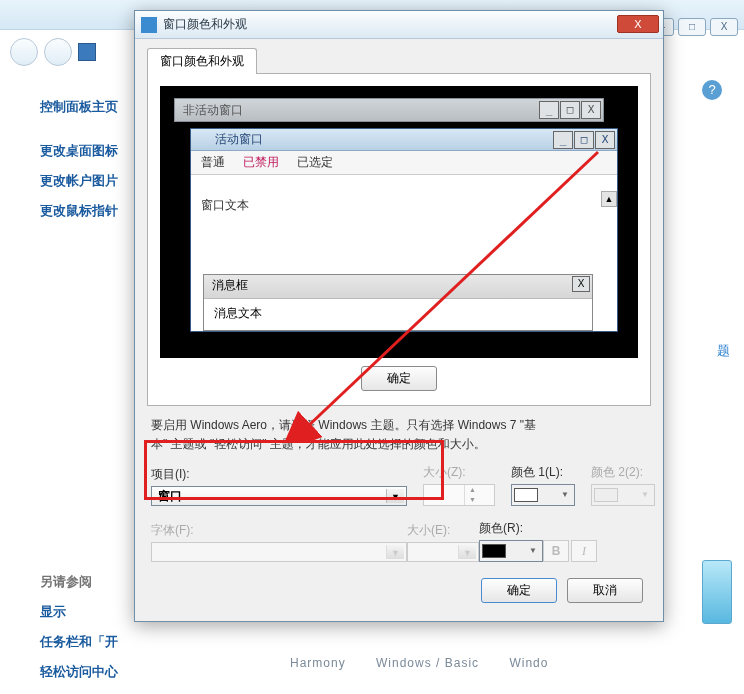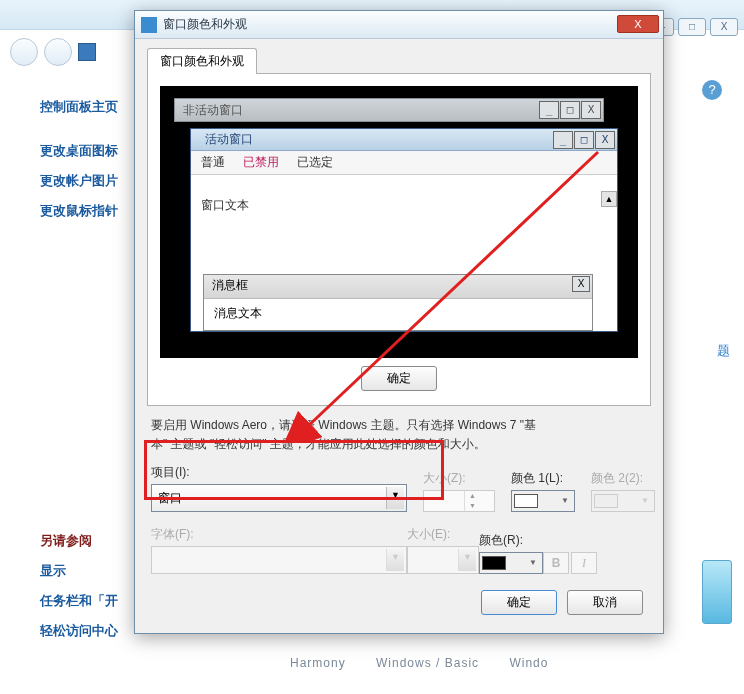--- a/index.html
+++ b/index.html
@@ -11,21 +11,21 @@
 .parent-controls { position: absolute; right: 6px; top: 18px; display: flex; gap: 4px; }
 .parent-controls .wbtn { width: 28px; height: 18px; border: 1px solid #8aa8c0; border-radius: 3px; background: #f0f6fa; font-size: 10px; line-height: 16px; text-align: center; color: #4a6a88; }
 .parent-toolbar { position: absolute; left: 10px; top: 38px; display: flex; align-items: center; gap: 6px; }
 .nav-circle { width: 28px; height: 28px; border: 1px solid #b8c8d8; border-radius: 50%; background: linear-gradient(#fafdff,#e0edf6); }
 .small-icon { width: 18px; height: 18px; background: #3a7abd; border: 1px solid #2a5a8d; }
 .help-icon { position: absolute; right: 22px; top: 80px; width: 20px; height: 20px; border-radius: 50%; background: #5a9fd4; color: #fff; text-align: center; line-height: 20px; font-size: 13px; }
 
 
 .sidebar { position: absolute; left: 40px; top: 92px; width: 100px; font-size: 13px; font-weight: bold; }
 .sidebar a { display: block; color: #1a5a9e; text-decoration: none; padding: 6px 0; }
-.seealso-title { color: #7f1d1d; padding: 6px 0; }
+.seealso-title { color: #737373; padding: 6px 0; margin-top: 41px; }
 
 
 .theme-names { position: absolute; left: 290px; bottom: 24px; font-size: 12px; color: #7a8a9a; letter-spacing: 1px; }
 .theme-names span { margin-right: 26px; }
 
 
 .dialog { position: absolute; left: 134px; top: 10px; width: 530px; background: #f0f0f0; border: 1px solid #6f8fa8; box-shadow: 0 4px 18px rgba(0,0,0,0.35); }
 .dlg-titlebar { height: 28px; background: linear-gradient(#fbfdff,#dce9f3); display: flex; align-items: center; padding: 0 6px; border-bottom: 1px solid #b8c8d8; position: relative; }
 .dlg-icon { width: 16px; height: 16px; background: #3a8bd0; margin-right: 6px; }
 .dlg-title { font-size: 12px; color: #2a3a48; }
@@ -42,21 +42,21 @@
 .preview { width: 478px; height: 272px; background: #000; position: relative; margin: 0 auto; }
 
 
 .inactive-win { position: absolute; left: 14px; top: 12px; width: 430px; height: 24px; }
 .inactive-title { background: linear-gradient(#cfd5d9,#b8bec2); height: 24px; display: flex; align-items: center; padding: 0 8px; font-size: 12px; color: #555; position: relative; border: 1px solid #8a9098; }
 .win-btns { position: absolute; right: 2px; top: 2px; display: flex; }
 .win-btns .wb { width: 20px; height: 18px; border: 1px solid #666; background: #e0e3e5; margin-left: 1px; font-size: 11px; line-height: 16px; text-align: center; font-family: monospace; }
 
 
 .active-win { position: absolute; left: 30px; top: 42px; width: 428px; background: #fff; border: 1px solid #3a5a88; }
-.active-title { background: linear-gradient(#d8e8f5,#b8d0e5); height: 22px; display: flex; align-items: center; padding: 0 14px; font-size: 12px; color: #2a4a78; position: relative; border-bottom: 1px solid #90a8c8; }
+.active-title { background: linear-gradient(#d8e8f5,#b8d0e5); height: 22px; display: flex; align-items: center; padding: 0 24px; font-size: 12px; color: #2a4a78; position: relative; border-bottom: 1px solid #90a8c8; }
 .menubar { display: flex; gap: 18px; padding: 3px 10px; font-size: 12px; color: #333; background: #f6f6f6; border-bottom: 1px solid #ccc; }
 .menubar .disabled { color: #be185d; }
 .content-area { position: relative; height: 140px; background: #fff; margin-top: 16px; }
 .content-text { padding: 6px 10px; font-size: 12px; color: #333; }
 .scroll-up { position: absolute; right: 0; top: 0; width: 16px; height: 16px; background: #e4e4e4; border: 1px solid #aaa; font-size: 9px; text-align: center; line-height: 14px; }
 
 
 .msgbox { position: absolute; left: 12px; bottom: 0; width: 390px; background: #fff; border: 1px solid #888; }
 .msgbox-title { background: linear-gradient(#e8e8e8,#d6d6d6); height: 24px; padding: 0 8px; font-size: 12px; line-height: 20px; position: relative; border-bottom: 1px solid #bbb; }
 .msgbox-title .wb { position: absolute; right: 2px; top: 1px; }
@@ -66,21 +66,21 @@
 .preview-ok-row { text-align: center; padding: 8px 0 14px; }
 .btn { display: inline-block; min-width: 76px; padding: 3px 14px; background: linear-gradient(#fefefe,#e6e6e6); border: 1px solid #8a8a8a; border-radius: 3px; font-size: 12px; text-align: center; }
 
 
 .desc { font-size: 12px; color: #333; padding: 10px 4px 4px; line-height: 1.6; }
 
 
 .form-grid { display: grid; grid-template-columns: 256px 72px 64px 64px; gap: 16px; padding: 6px 4px 0; align-items: end; font-size: 12px; }
 .form-label { color: #333; padding-bottom: 3px; }
 .form-label.dis { color: #aaa; }
-.combo { height: 28px; border: 1px solid #7a8a9a; background: linear-gradient(#fff,#ececec); display: flex; align-items: center; padding: 0 6px; position: relative; font-size: 12px; }
+.combo { height: 20px; border: 1px solid #7a8a9a; background: linear-gradient(#fff,#ececec); display: flex; align-items: center; padding: 0 6px; position: relative; font-size: 12px; font-weight: bold; }
 .combo.dis { border-color: #ccc; color: #bbb; background: #f6f6f6; }
 .combo .arrow { position: absolute; right: 2px; top: 2px; bottom: 2px; width: 18px; background: linear-gradient(#f4f4f4,#ddd); border-left: 1px solid #bbb; text-align: center; line-height: 16px; font-size: 9px; }
 .spinner { height: 22px; border: 1px solid #ccc; background: #fafafa; display: flex; }
 .spinner input { border: none; width: 40px; background: transparent; font-size: 12px; padding: 0 4px; color: #bbb; }
 .spinner .spins { width: 16px; display: flex; flex-direction: column; border-left: 1px solid #ddd; }
 .spinner .spins div { flex: 1; font-size: 7px; text-align: center; line-height: 9px; color: #999; }
 .color-swatch { height: 22px; border: 1px solid #7a8a9a; display: flex; align-items: center; padding: 2px; position: relative; }
 .color-swatch .sw { width: 24px; height: 14px; border: 1px solid #555; }
 .color-swatch.dis { border-color: #ccc; }
 .color-swatch .arrow { position: absolute; right: 2px; top: 2px; bottom: 2px; width: 14px; text-align: center; line-height: 16px; font-size: 8px; color: #666; }

